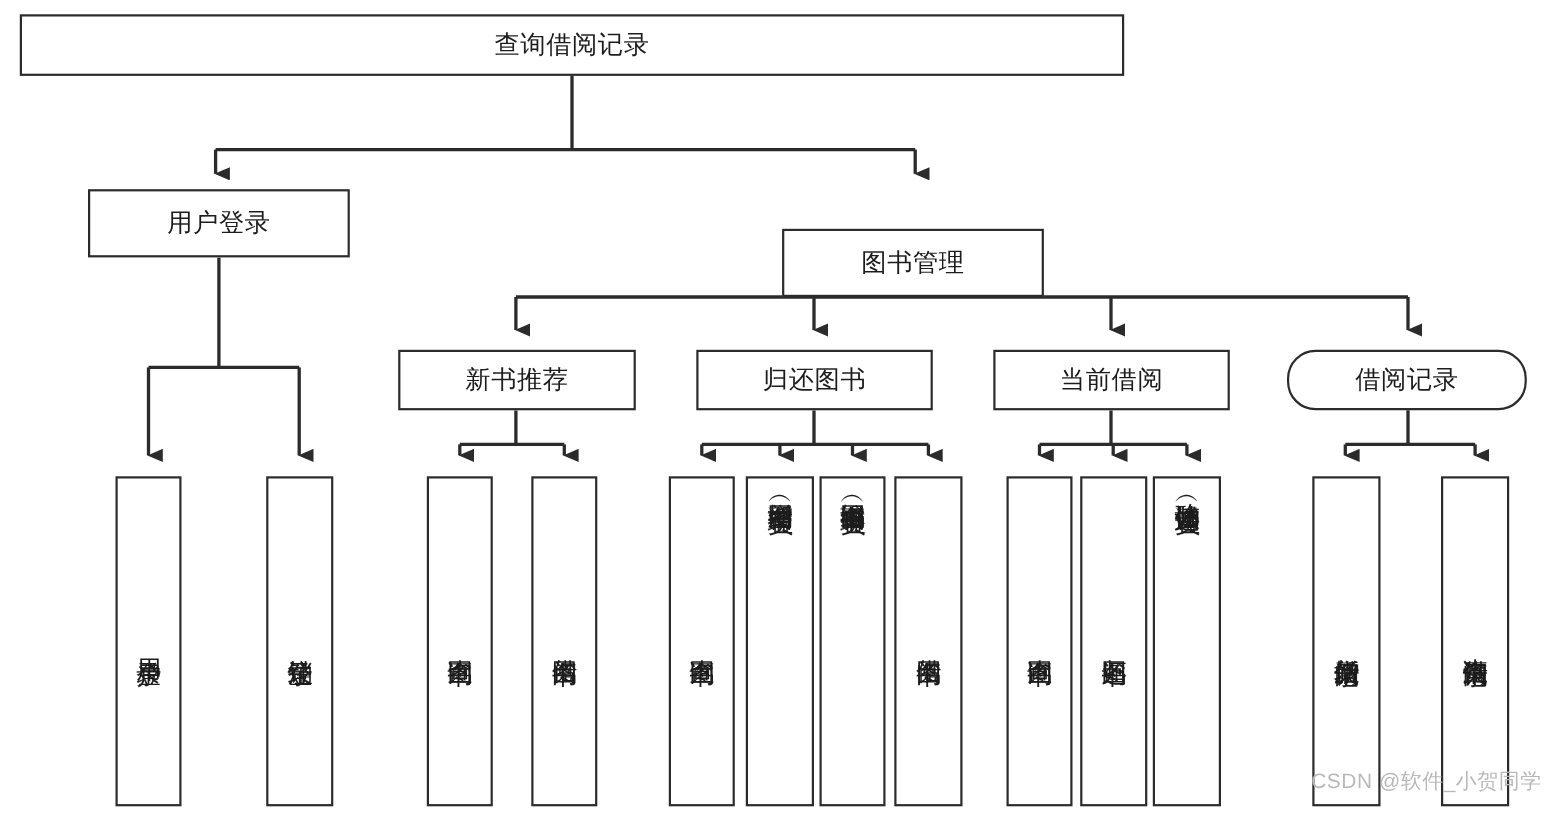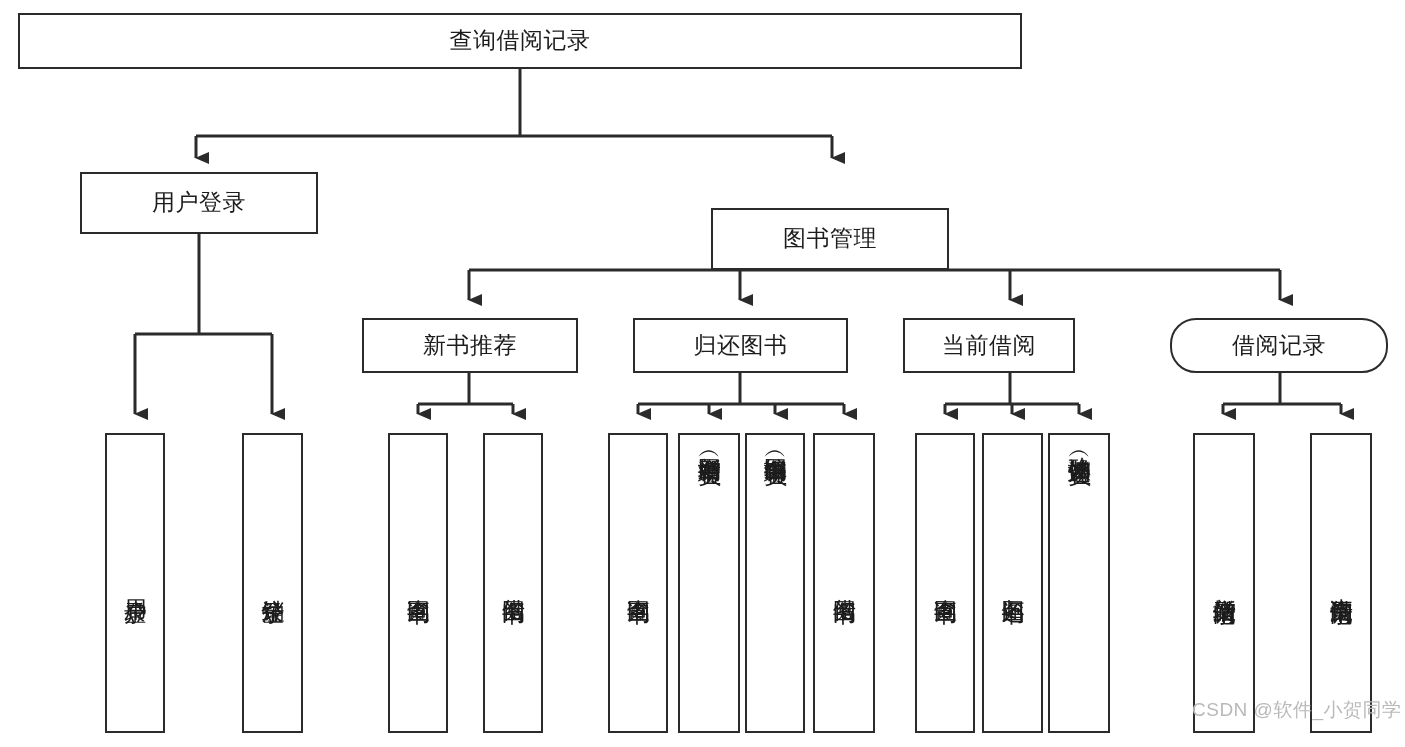--- a/index.html
+++ b/index.html
@@ -133,21 +133,21 @@
   <div class="node horiz" style="left:711px; top:172px; width:238px; height:62px;margin-top:36px;">
     <span class="node-label">图书管理</span>
   </div>
 
   <div class="node horiz" style="left:362px; top:318px; width:216px; height:55px;">
     <span class="node-label">新书推荐</span>
   </div>
   <div class="node horiz" style="left:633px; top:318px; width:215px; height:55px;">
     <span class="node-label">归还图书</span>
   </div>
-  <div class="node horiz" style="left:903px; top:318px; width:172px; height:55px;">
+  <div class="node horiz" style="left:903px; top:318px; width:215px; height:55px;">
     <span class="node-label">当前借阅</span>
   </div>
   <div class="node horiz" style="left:1170px; top:318px; width:218px; height:55px;border-radius:26px;">
     <span class="node-label">借阅记录</span>
   </div>
 
   <div class="node vert" style="left:105px; top:433px; width:60px; height:300px;">
     <span class="node-label">用户登录</span>
   </div>
   <div class="node vert" style="left:242px; top:433px; width:61px; height:300px;">

